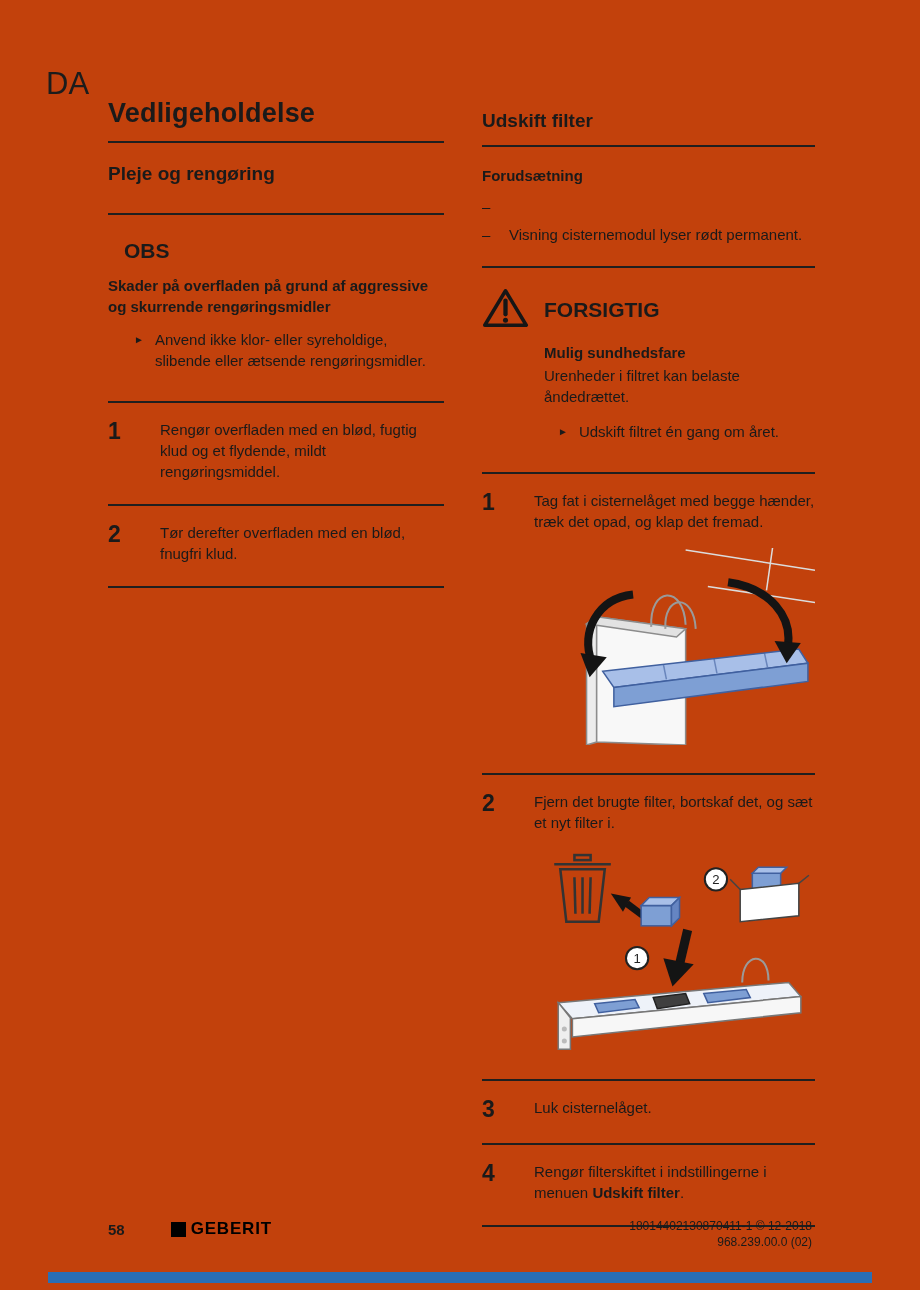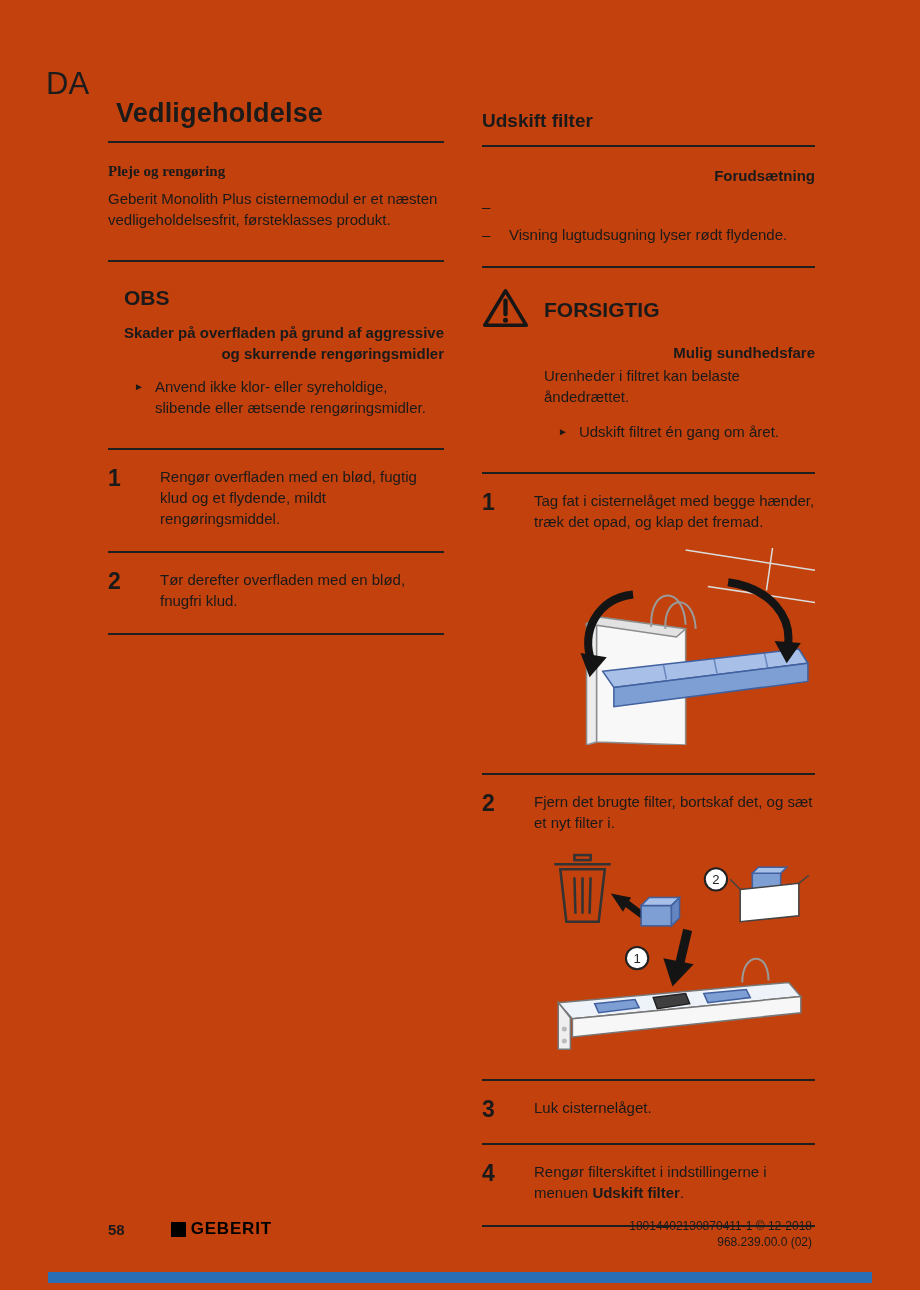--- a/index.html
+++ b/index.html
@@ -14,41 +14,41 @@
     width:920px;height:1290px;background:#ffffff;
     font-family:"Liberation Sans", sans-serif;color:#1a1a1a;
     -webkit-font-smoothing:antialiased;
   }
   .page{position:relative;width:920px;height:1290px;overflow:hidden;background:#c2410c;}
   .lang-code{position:absolute;left:46px;top:66px;font-size:31px;color:#1c1c1c;}
   .content{position:absolute;left:108px;top:98px;display:flex;gap:38px;}
   .col{width:336px;display:flex;flex-direction:column;}
   .col-right{width:333px;}
 
-  .doc-title{font-size:27px;font-weight:bold;margin:0 8px 12px;letter-spacing:.2px;}
+  .doc-title{font-size:27px;font-weight:bold;margin:0 0 12px;letter-spacing:.2px;}
   .right-heading{font-size:19px;font-weight:bold;margin:12px 0 13px;}
   .rule{border:0;border-top:2px solid #1f1f1f;margin:14px 0;width:100%;}
   .title-rule{margin:0 0 16px;}
-  .sec-heading{font-size:15px;font-weight:bold;margin:12px 0 8px;font-family:Liberation Serif, serif;}
+  .sec-heading{font-size:19px;font-weight:bold;margin:12px 0 14px;}
   .obs-heading{font-size:21px;font-weight:bold;margin:10px 16px 12px;}
   p.body{font-size:15px;line-height:21px;margin:0 0 16px;}
-  p.bold{font-weight:bold;text-align:right;}
+  p.bold{font-weight:bold;}
   p.tight{margin-bottom:10px;}
 
   .bullet-row{display:flex;gap:11px;padding-left:26px;margin:2px 0 16px;font-size:15px;line-height:21px;}
   .bullet-glyph{font-size:10px;line-height:21px;flex:0 0 auto;}
 
   .precond-row{display:flex;gap:15px;margin:0 0 7px;font-size:15px;line-height:21px;}
   .dash-glyph{flex:0 0 12px;}
 
   .caution{margin:4px 0 10px;}
   .caution-head{display:flex;align-items:center;gap:15px;margin-bottom:8px;}
   .caution-title{font-size:21px;font-weight:bold;}
   .caution-content{padding-left:62px;font-size:15px;line-height:21px;}
-  .caution-content .sub{font-weight:bold;margin:0 0 2px;text-align:right;}
+  .caution-content .sub{font-weight:bold;margin:0 0 2px;}
   .caution-content .txt{margin:0 0 14px;}
   .caution-content .bullet-row{padding-left:14px;margin-bottom:6px;}
 
   .step-row{display:flex;margin:2px 0 8px;}
   .step-num{flex:0 0 52px;font-size:23px;font-weight:bold;line-height:24px;}
   .step-body{flex:1;font-size:15px;line-height:21px;}
   .figure{margin:16px 0 6px;}
   .figure-svg{display:block;width:100%;height:auto;}
 
   .f-blue{fill:var(--illus-blue);}
@@ -71,21 +71,20 @@
 
   <div class="lang-code">DA</div>
 
   <div class="content">
 
     <div class="col col-left">
       <h1 class="doc-title">Vedligeholdelse</h1>
       <hr class="rule title-rule">
 
       <h2 class="sec-heading" style="margin-top:4px;">Pleje og rengøring</h2>
-      <p class="body">Geberit Monolith Plus cisternemodul er et næsten vedligeholdelsesfrit, førsteklasses produkt.</p>
 
       <hr class="rule">
 
       <h2 class="obs-heading">OBS</h2>
       <p class="body bold tight">Skader på overfladen på grund af aggressive og skurrende rengøringsmidler</p>
       <div class="bullet-row">
         <span class="bullet-glyph">►</span>
         <span>Anvend ikke klor- eller syreholdige, slibende eller ætsende rengøringsmidler.</span>
       </div>
 
@@ -109,21 +108,21 @@
     <div class="col col-right">
       <h2 class="right-heading">Udskift filter</h2>
       <hr class="rule title-rule">
 
       <p class="body bold tight" style="margin-top:2px;">Forudsætning</p>
       <div class="precond-row">
         <span class="dash-glyph">–</span>
       </div>
       <div class="precond-row">
         <span class="dash-glyph">–</span>
-        <span>Visning lugtudsugning lyser rødt flydende.</span>
+        <span>Visning cisternemodul lyser rødt permanent.</span>
       </div>
 
       <hr class="rule">
 
       <div class="caution">
         <div class="caution-head">
           <span>
             <svg width="47" height="44" viewBox="0 0 60 54" aria-hidden="true">
               <path d="M30 5 L56.5 49 L3.5 49 Z" fill="none" stroke="#161616" stroke-width="4.5" stroke-linejoin="round"></path>
               <path d="M30 17.5 L30 35" stroke="#161616" stroke-width="5.5" stroke-linecap="round" fill="none"></path>

